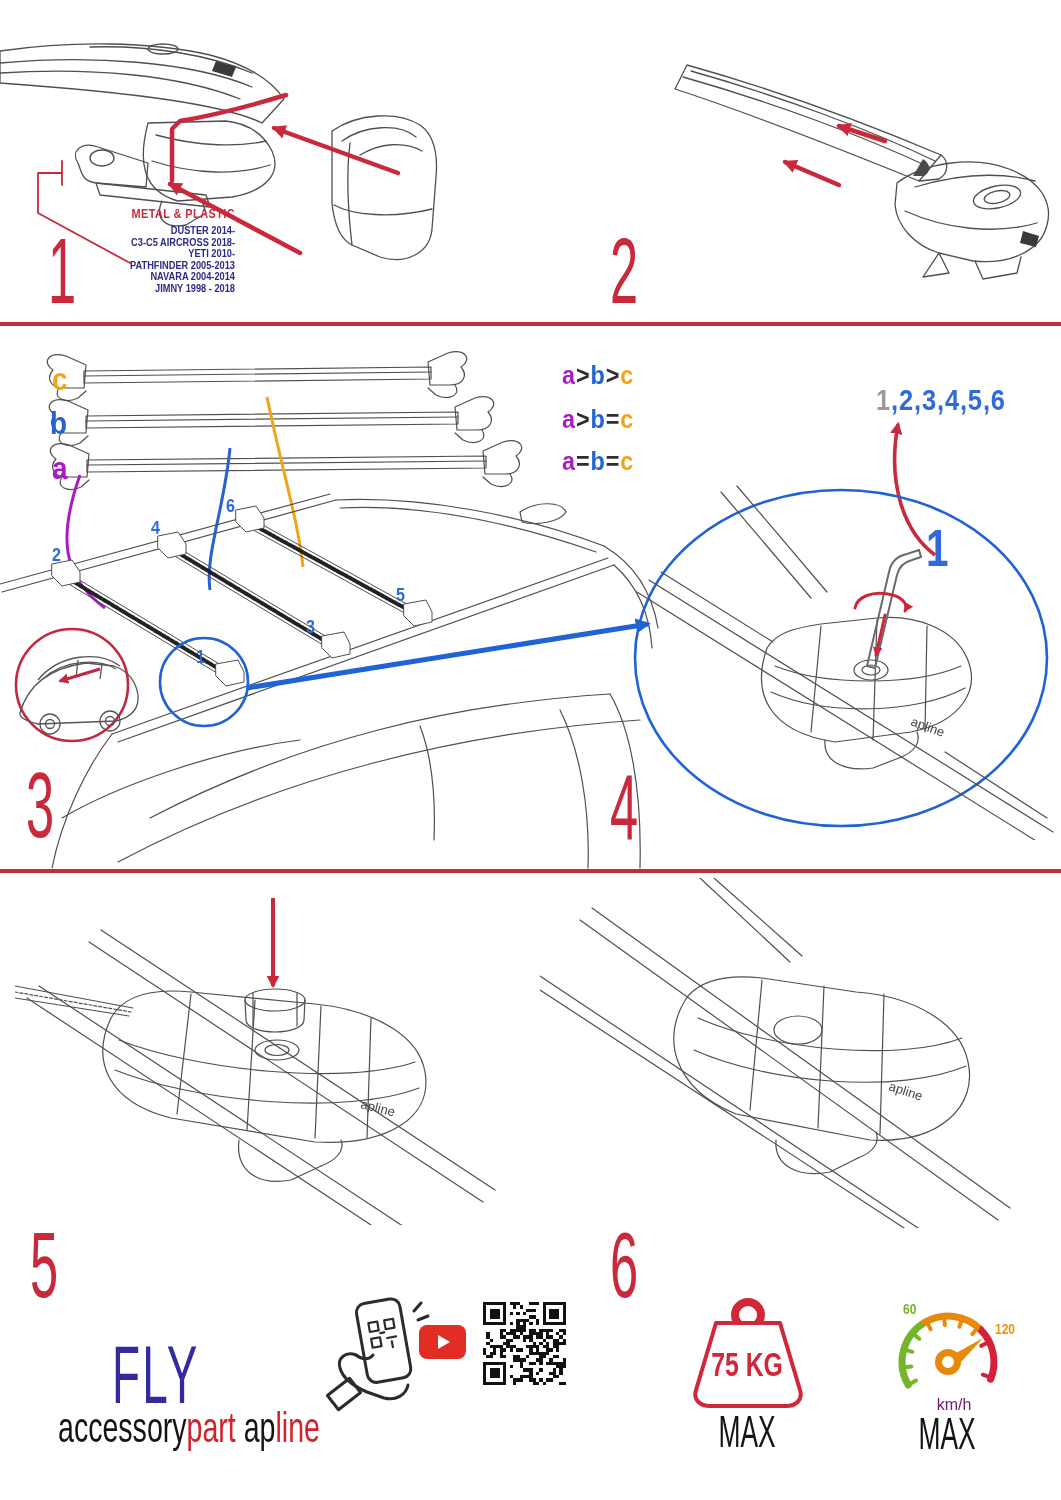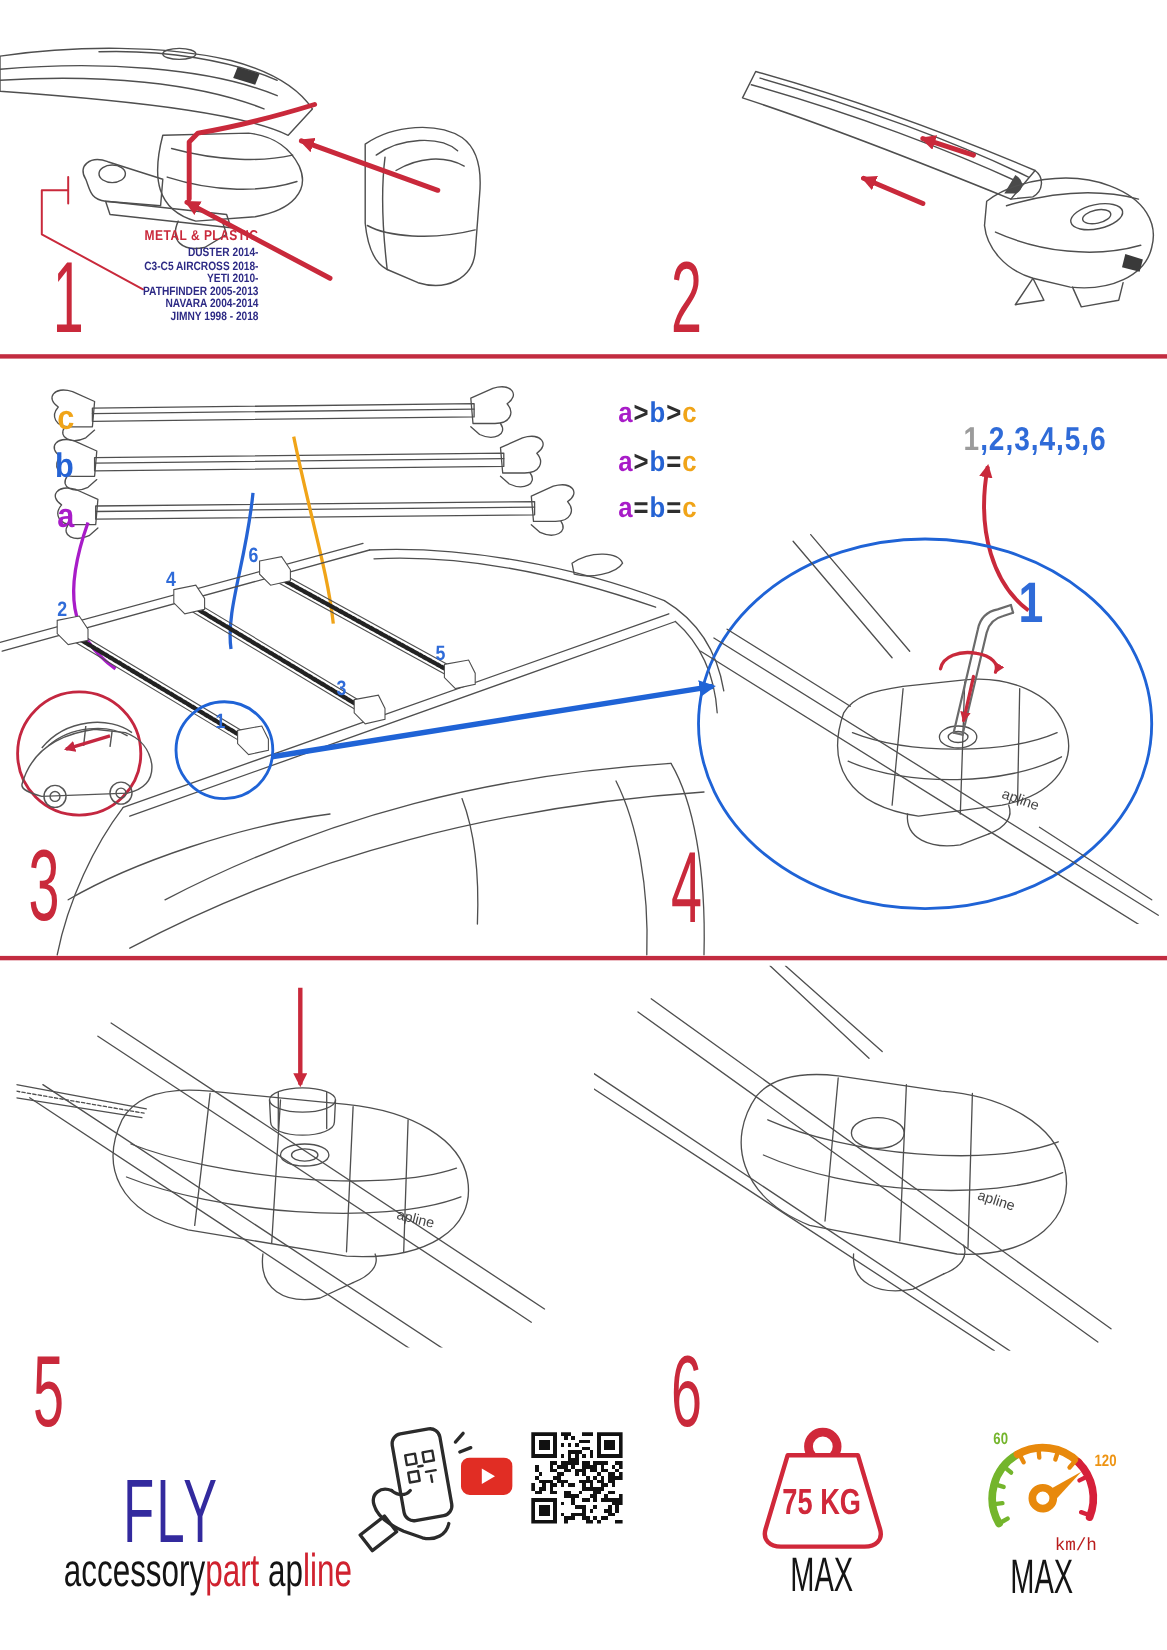--- a/index.html
+++ b/index.html
@@ -32,21 +32,21 @@
   .fly{position:absolute;left:112px;top:1336px;color:var(--flyblue);font-size:82px;line-height:0.95;
        font-weight:400;letter-spacing:4px;transform:scaleX(0.56);transform-origin:left top;}
   .brandline{position:absolute;left:58px;top:1407px;font-size:42px;line-height:1;font-weight:400;
              transform:scaleX(0.68);transform-origin:left top;white-space:nowrap;}
   .brandline .bk{color:#141414;} .brandline .rd{color:#d0222f;}
   .wkg{position:absolute;left:678px;top:1346px;width:138px;text-align:center;color:#d0283a;
        font-size:33px;font-weight:700;transform:scaleX(0.75);transform-origin:center top;}
   .maxtxt{position:absolute;width:138px;text-align:center;color:#141414;font-size:44px;line-height:1;
           font-weight:400;transform:scaleX(0.6);transform-origin:center top;}
   .spdlab{position:absolute;font-size:15px;font-weight:700;transform:scaleX(0.8);transform-origin:left top;}
-  .kmh{position:absolute;left:908px;top:1396px;width:140px;text-align:center;font-size:16px;color:#b91c1c;font-family:Liberation Mono, monospace;}
+  .kmh{position:absolute;left:884px;top:1396px;width:140px;text-align:center;font-size:16px;color:#701a75;}
   svg{display:block;}
 </style>
 </head>
 <body>
 
 <div class="page">
 
   <svg class="abs" style="left:0;top:15px" width="530" height="295" viewBox="0 0 530 295">
     <defs>
       <marker id="mr1" viewBox="0 0 8 8" refX="6.5" refY="4" markerWidth="3.1" markerHeight="3.1" orient="auto">

